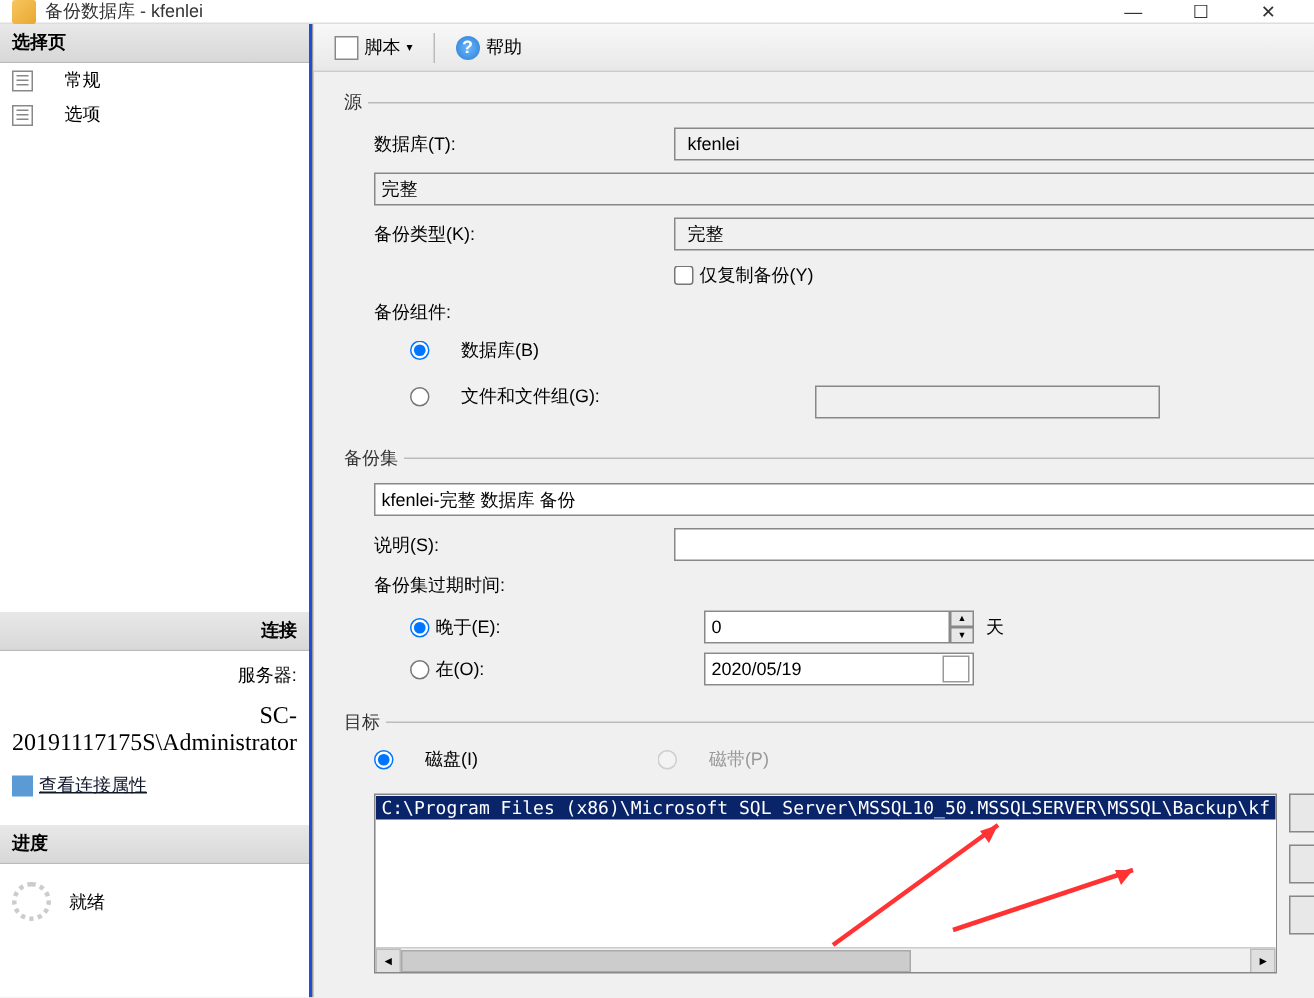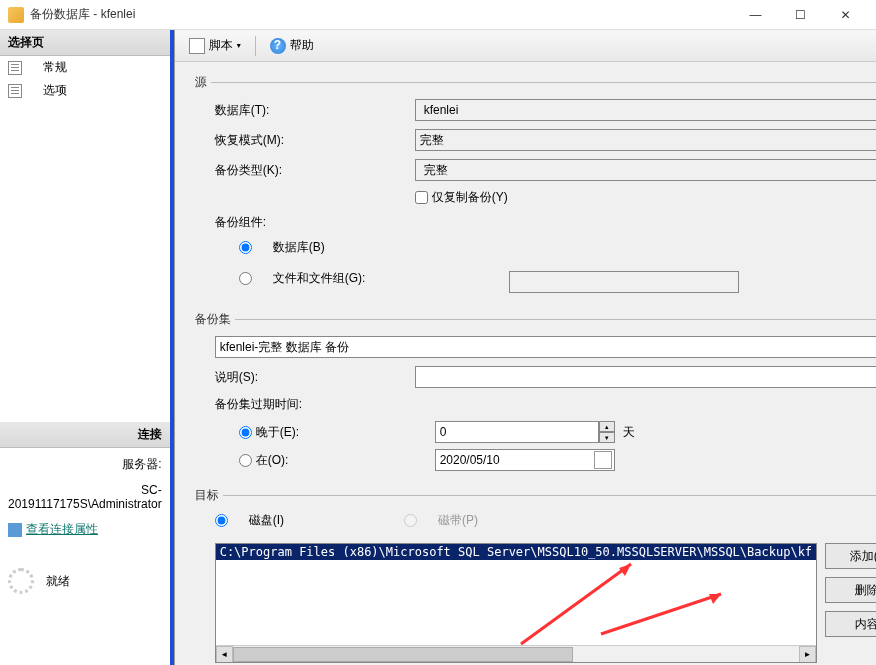--- a/index.html
+++ b/index.html
@@ -1,36 +1,36 @@
 <!DOCTYPE html>
 <html><head>
   <meta charset="utf-8">
   <style>
     * { box-sizing: border-box; margin: 0; padding: 0; font-family: 'Microsoft YaHei', 'SimSun', sans-serif; font-size: 12px; }
     body { background: #f0f0f0; width: 876px; height: 665px; overflow: hidden; display: flex; flex-direction: column; }
     
-    .titlebar { height: 30px; background: #fff; display: flex; align-items: center; padding: 0 8px; border-bottom: 1px solid #ddd; }
+    .titlebar { height: 16px; background: #fff; display: flex; align-items: center; padding: 0 8px; border-bottom: 1px solid #ddd; }
     .titlebar-icon { width: 16px; height: 16px; background: linear-gradient(135deg, #f7c65f, #e8a830); border-radius: 2px; margin-right: 6px; }
     .titlebar-text { flex: 1; color: #333; }
     .win-controls { display: flex; gap: 0; }
     .win-btn { width: 45px; height: 28px; display: flex; align-items: center; justify-content: center; color: #333; cursor: pointer; }
     
     .main-area { display: flex; flex: 1; overflow: hidden; }
     
-    .left-panel { width: 215px; background: #fff; border-right: 4px solid #1d4ed8; display: flex; flex-direction: column; }
+    .left-panel { width: 215px; background: #fff; border-right: 2px solid #1d4ed8; display: flex; flex-direction: column; }
     .panel-header { background: linear-gradient(#e8e8e8, #d8d8d8); padding: 4px 8px; font-weight: bold; border-bottom: 1px solid #bbb; }
     .nav-item { padding: 3px 8px; display: flex; align-items: center; gap: 21px; cursor: pointer; }
     .nav-icon { width: 14px; height: 14px; }
     .nav-icon.doc { background: #fff; border: 1px solid #888; position: relative; }
     .nav-icon.doc::after { content: ''; position: absolute; top: 2px; left: 2px; right: 2px; height: 1px; background: #888; box-shadow: 0 3px 0 #888, 0 6px 0 #888; }
     
     .conn-section { margin-top: auto; padding: 0; }
     .conn-body { padding: 8px; font-size: 12px; border-radius: 10px; }
     .conn-body div { margin-bottom: 10px; }
-    .conn-link { color: #0f766e; text-decoration: underline; cursor: pointer; display: flex; align-items: center; gap: 4px; }
+    .conn-link { color: #0f172a; text-decoration: underline; cursor: pointer; display: flex; align-items: center; gap: 4px; }
     .conn-link-icon { width: 14px; height: 14px; background: #5b9bd5; }
     
     .progress-section { }
     .progress-body { padding: 12px 8px; display: flex; align-items: center; gap: 12px; }
     .spinner { width: 26px; height: 26px; border: 3px dotted #ccc; border-radius: 50%; }
     
     .right-panel { flex: 1; background: #f0f0f0; display: flex; flex-direction: column; border-left: 1px solid #999; }
     .toolbar { height: 32px; background: linear-gradient(#f8f8f8, #e8e8e8); border-bottom: 1px solid #ccc; display: flex; align-items: center; padding: 0 8px; gap: 4px; }
     .tb-btn { display: flex; align-items: center; gap: 4px; padding: 2px 6px; cursor: pointer; }
     .tb-icon { width: 16px; height: 16px; }
@@ -113,29 +113,30 @@
     <div class="nav-item">
       <span class="nav-icon doc"></span>
       <span>选项</span>
     </div>
 
     <div class="conn-section" style="margin-top:320px;text-align:right;">
       <div class="panel-header">连接</div>
       <div class="conn-body">
         <div>服务器:</div>
         <div></div>
-        <div style="font-size:12px;">SC-20191117175S\Administrator</div>
+        <div style="font-size:16px;font-family:Liberation Serif, serif;">SC-20191117175S\Administrator</div>
         <div class="conn-link" style="margin-top:8px;">
           <span class="conn-link-icon"></span>
           <span>查看连接属性</span>
         </div>
       </div>
     </div>
 
     <div class="progress-section">
+      <div class="panel-header">进度</div>
       <div class="progress-body">
         <div class="spinner"></div>
         <span>就绪</span>
       </div>
     </div>
   </div>
 
   <div class="right-panel">
     <div class="toolbar">
       <div class="tb-btn">
@@ -155,21 +156,20 @@
         <legend>源</legend>
         <div class="form-row">
           <div class="form-label">数据库(T):</div>
           <div class="form-control">
             <select>
               <option>kfenlei</option>
             </select>
           </div>
         </div>
         <div class="form-row">
-          <div class="form-label">恢复模式(M):</div>
           <div class="form-control">
             <input type="text" readonly="" value="完整" style="">
           </div>
         </div>
         <div class="form-row">
           <div class="form-label">备份类型(K):</div>
           <div class="form-control">
             <select>
               <option>完整</option>
             </select>
@@ -236,21 +236,21 @@
           </div>
         </div>
         <div class="radio-input-row">
           <div class="radio-part" style="padding-left:24px;">
             <input type="radio" name="exp" style="">
             <span>在(O):</span>
           </div>
           <div style="width:20px;"></div>
           <div class="input-part">
             <div class="date-input">
-              <span>2020/05/10</span>
+              <span>2020/05/19</span>
               <div class="date-icon"></div>
             </div>
           </div>
         </div>
       </fieldset>
 
       <fieldset style="position:relative;">
         <legend>目标</legend>
         <div class="dest-row">
           <div class="radio-g">

